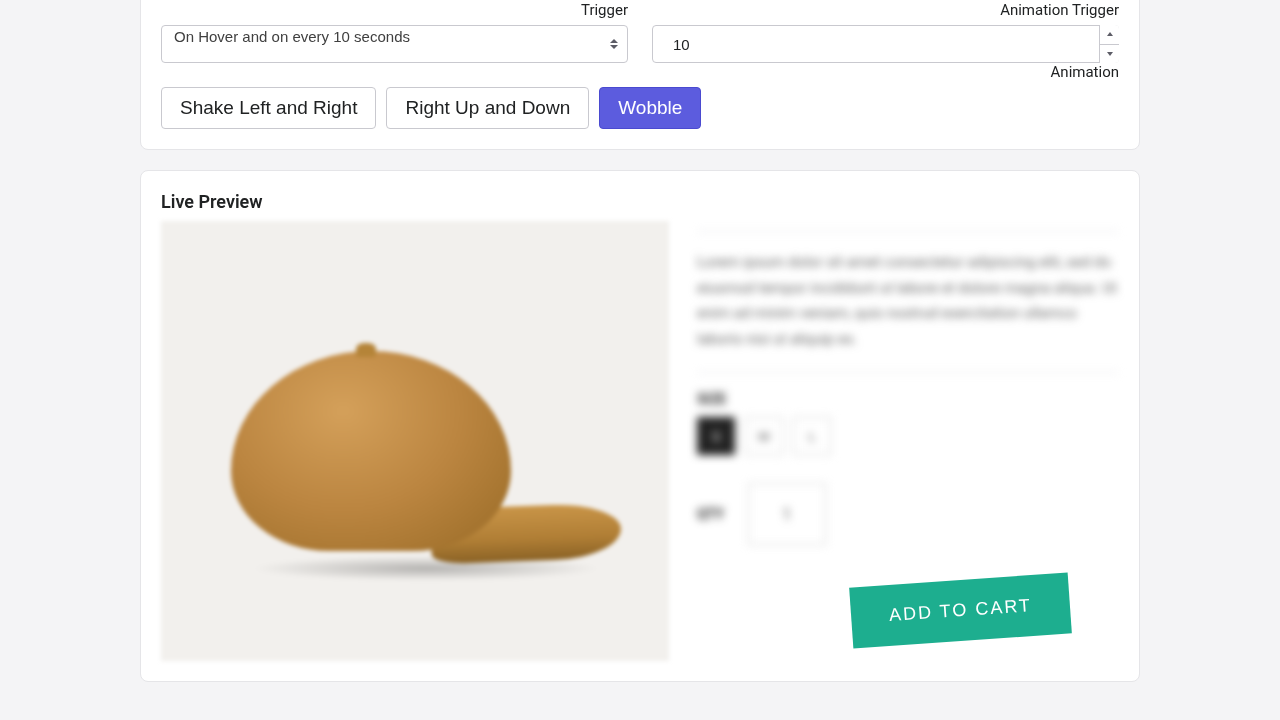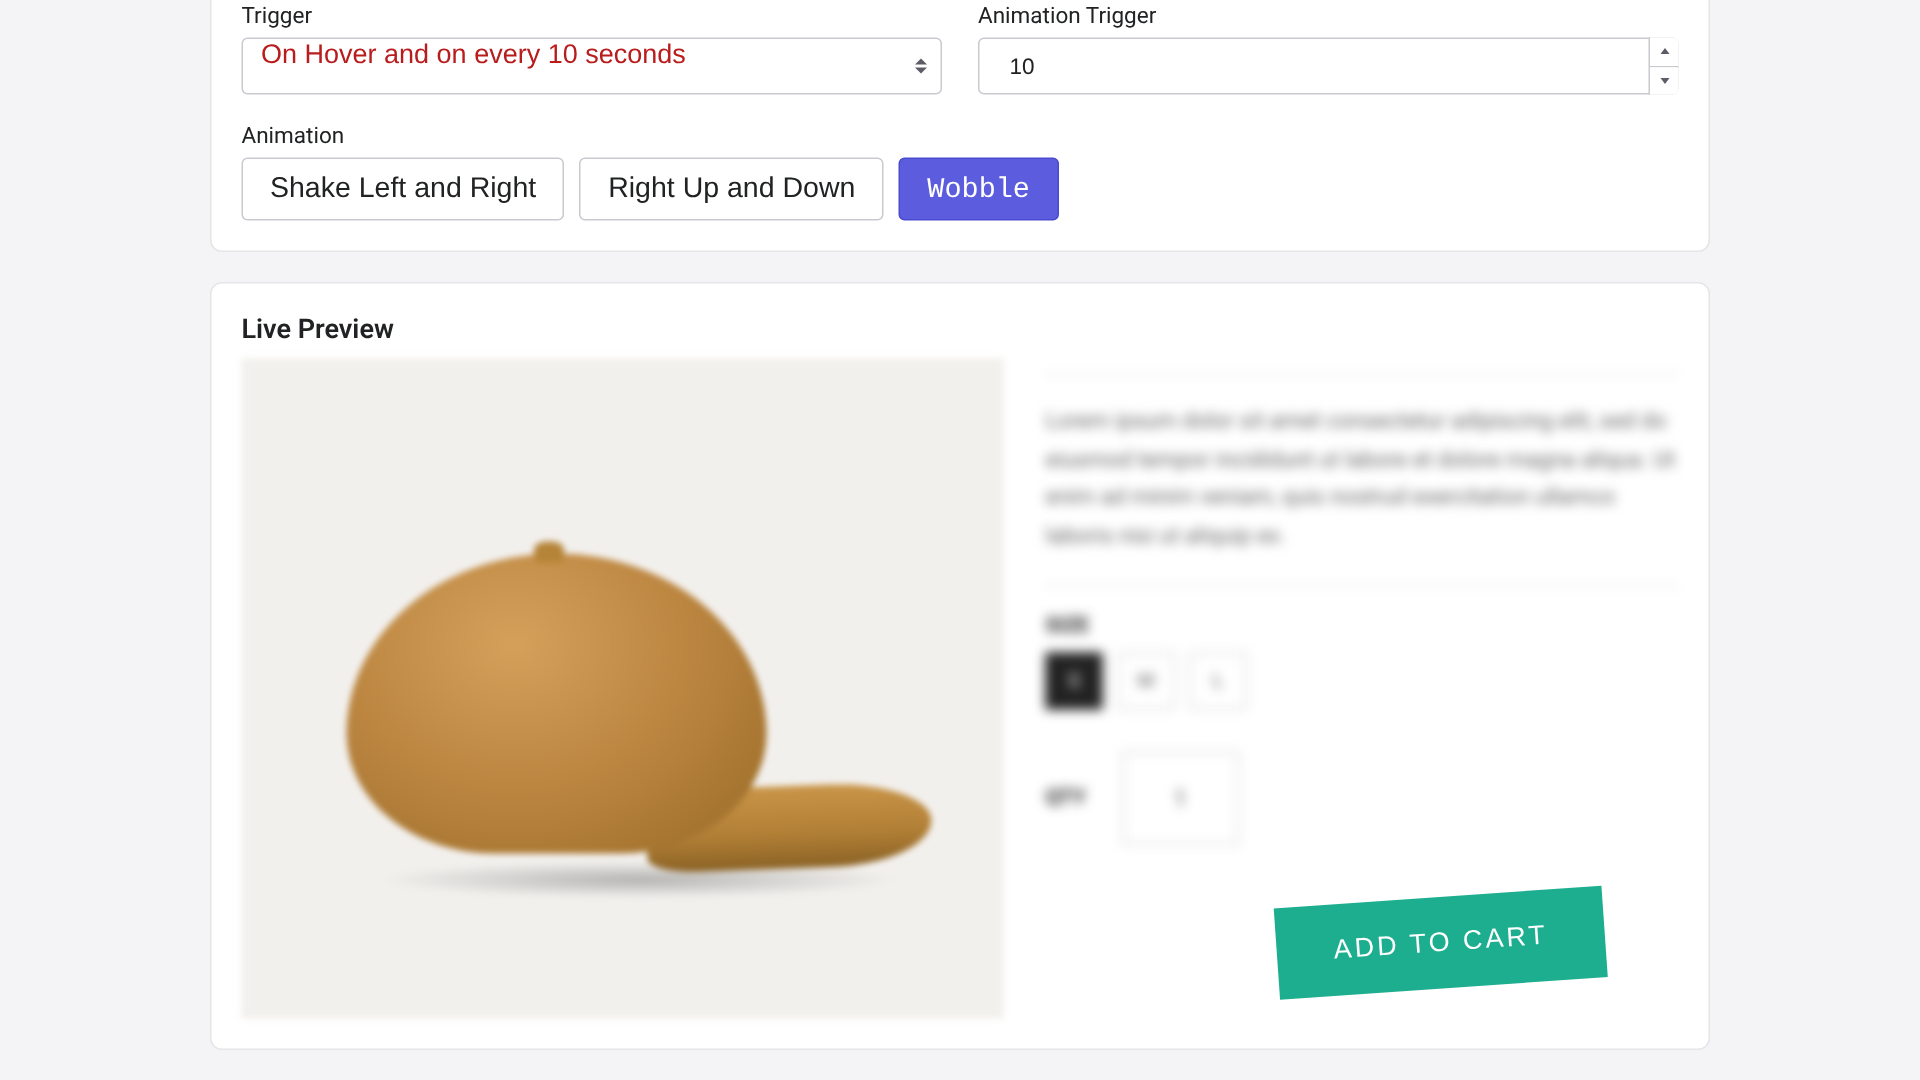--- a/index.html
+++ b/index.html
@@ -27,33 +27,34 @@
       gap: 24px;
     }
     .form-col {
       flex: 1;
     }
     .label {
       font-size: 15px;
       color: #202223;
       margin-bottom: 6px;
       display: block;
+      text-align: right;
     }
     .select-wrap {
       position: relative;
     }
     .select {
       width: 100%;
       height: 38px;
       border: 1px solid #c9c9cf;
       border-radius: 4px;
       padding: 0 36px 16px 12px;
-      font-size: 18px;
-      background: #fff;
-      color: #b91c1c;
+      font-size: 15px;
+      background: #fff;
+      color: #404040;
       appearance: none;
       cursor: pointer;
     }
     .select-chevrons {
       position: absolute;
       right: 10px;
       top: 50%;
       transform: translateY(-50%);
       pointer-events: none;
       display: flex;
@@ -134,24 +135,22 @@
       border-radius: 4px;
       padding: 9px 18px;
       font-size: 19px;
       color: #202223;
       cursor: pointer;
     }
     .anim-btn.active {
       background: #5C5CDE;
       border-color: #4a4ad0;
       color: #fff;
-      font-family: Liberation Mono, monospace;
     }
     .section-margin {
-      margin-top: 18px;
     }
     .card-title {
       font-size: 18px;
       font-weight: 600;
       color: #202223;
       margin-bottom: 9px;
     }
     .preview-row {
       display: flex;
       gap: 28px;

